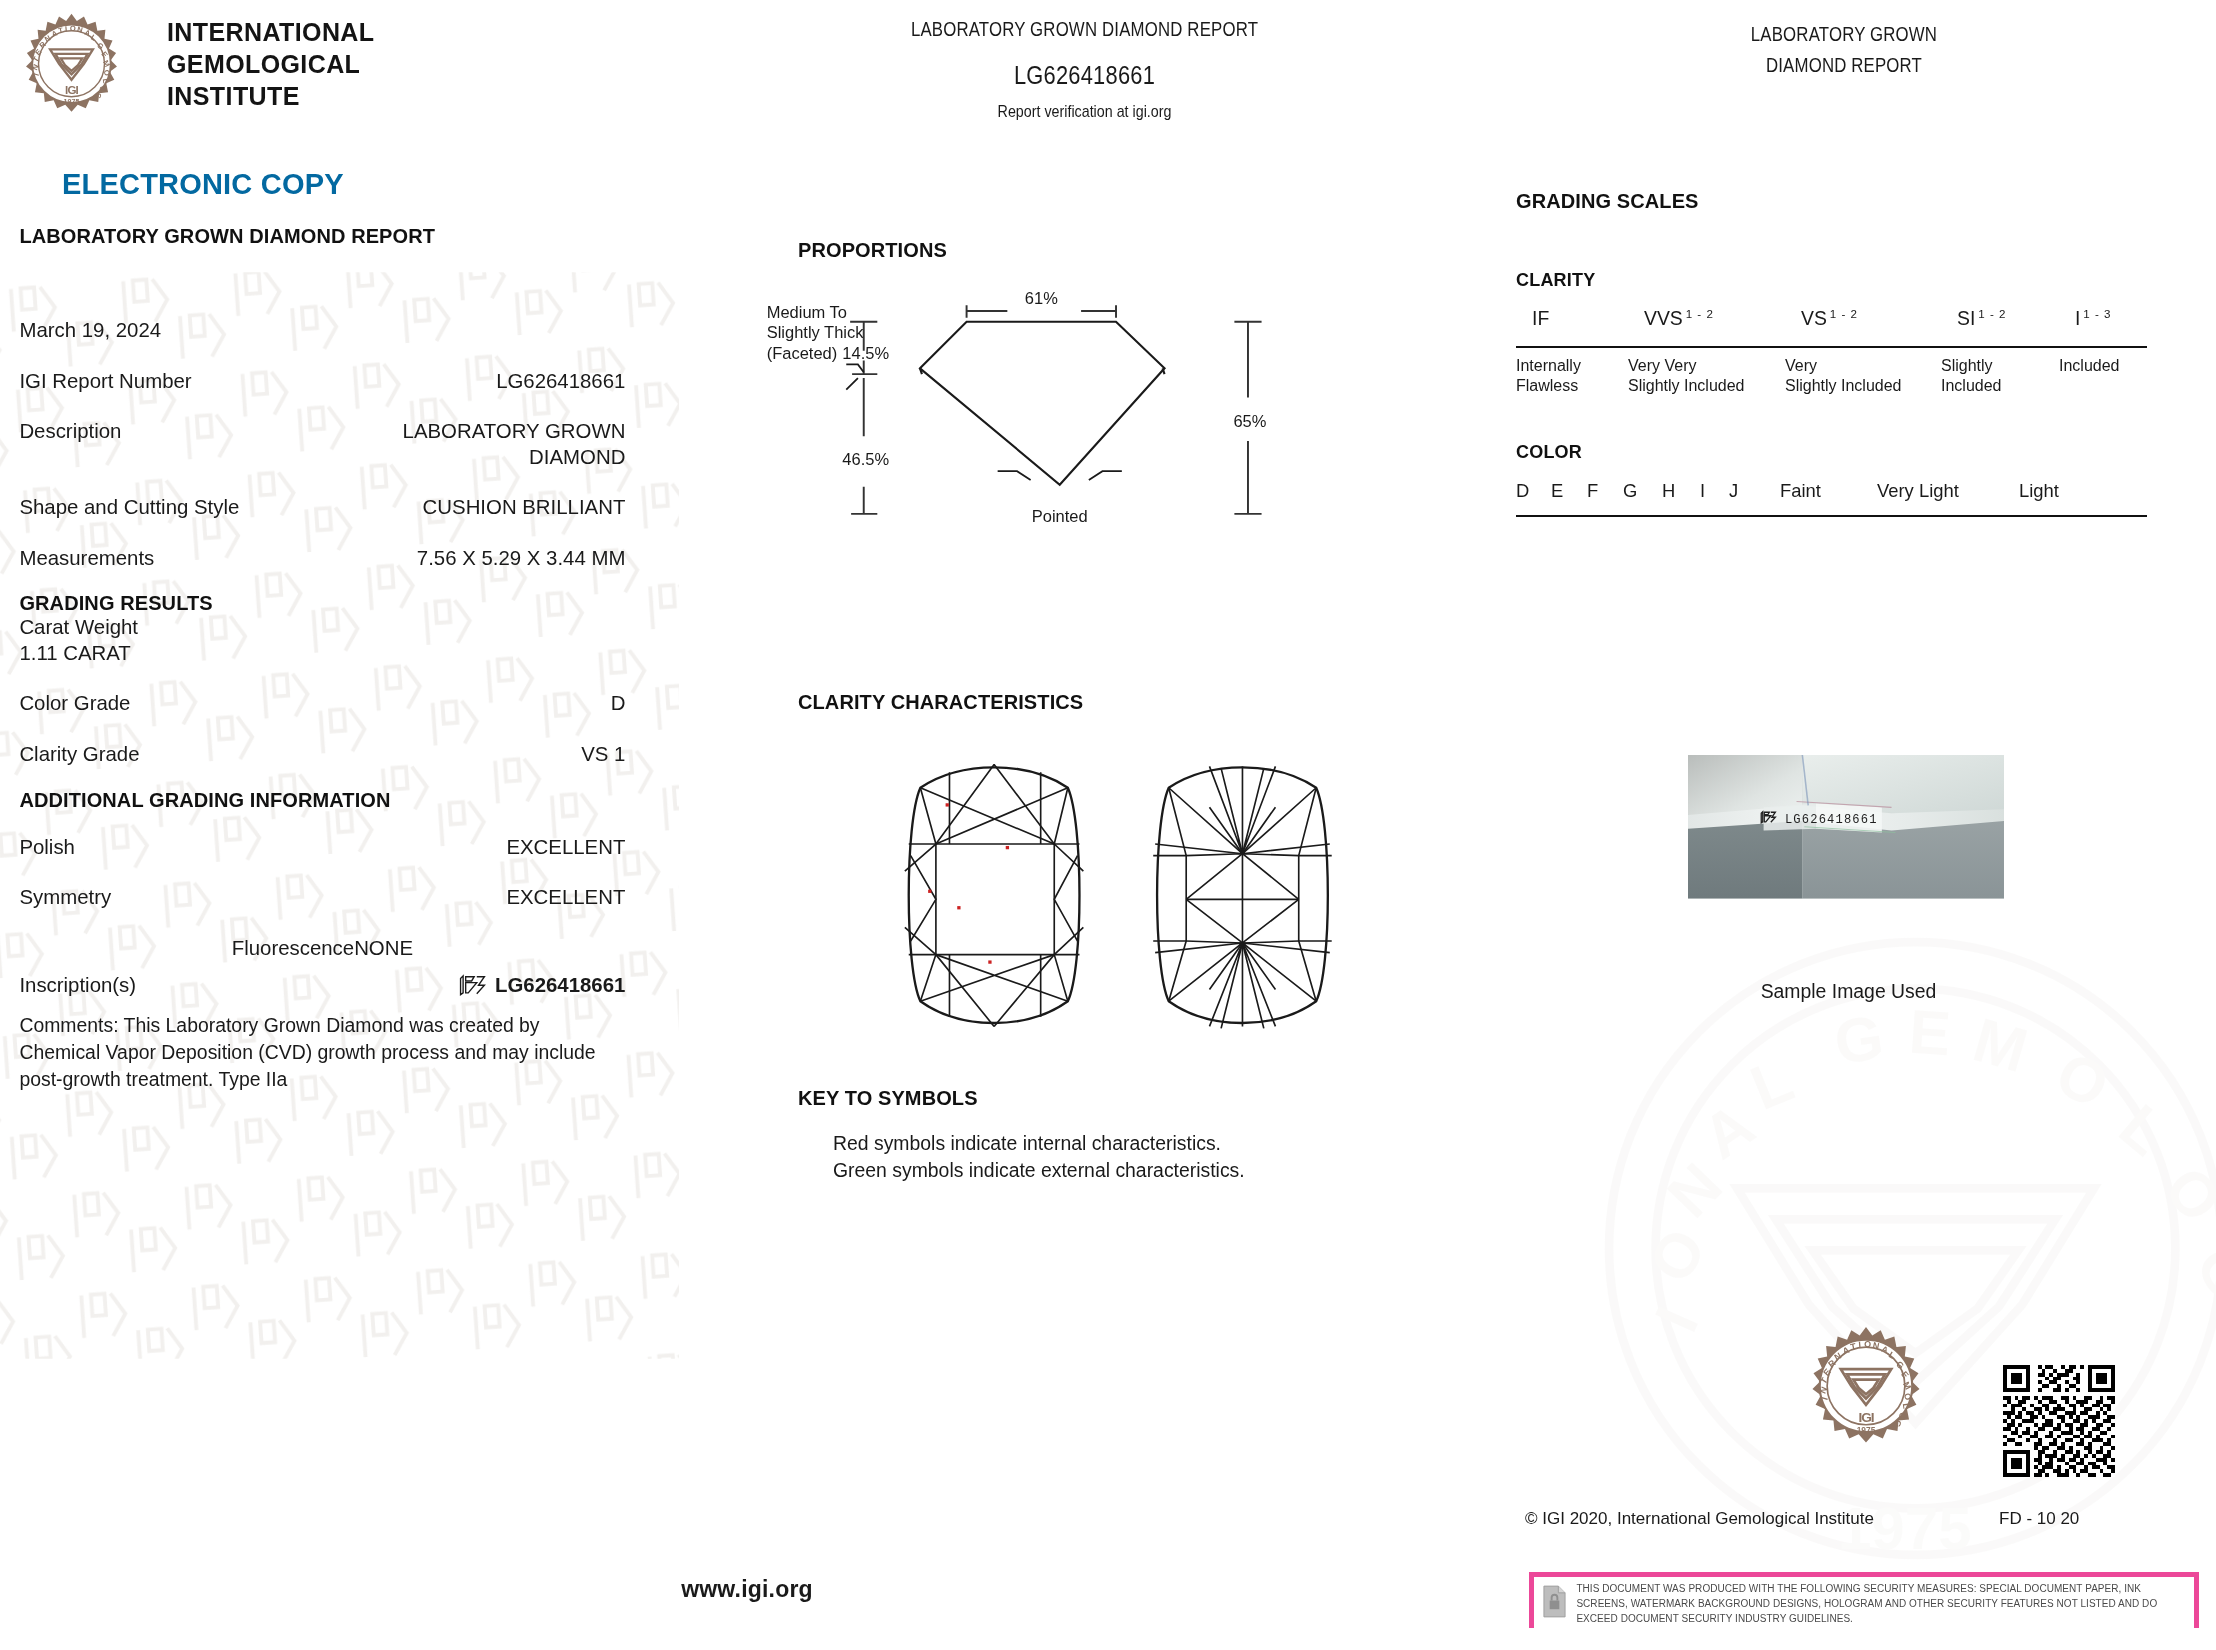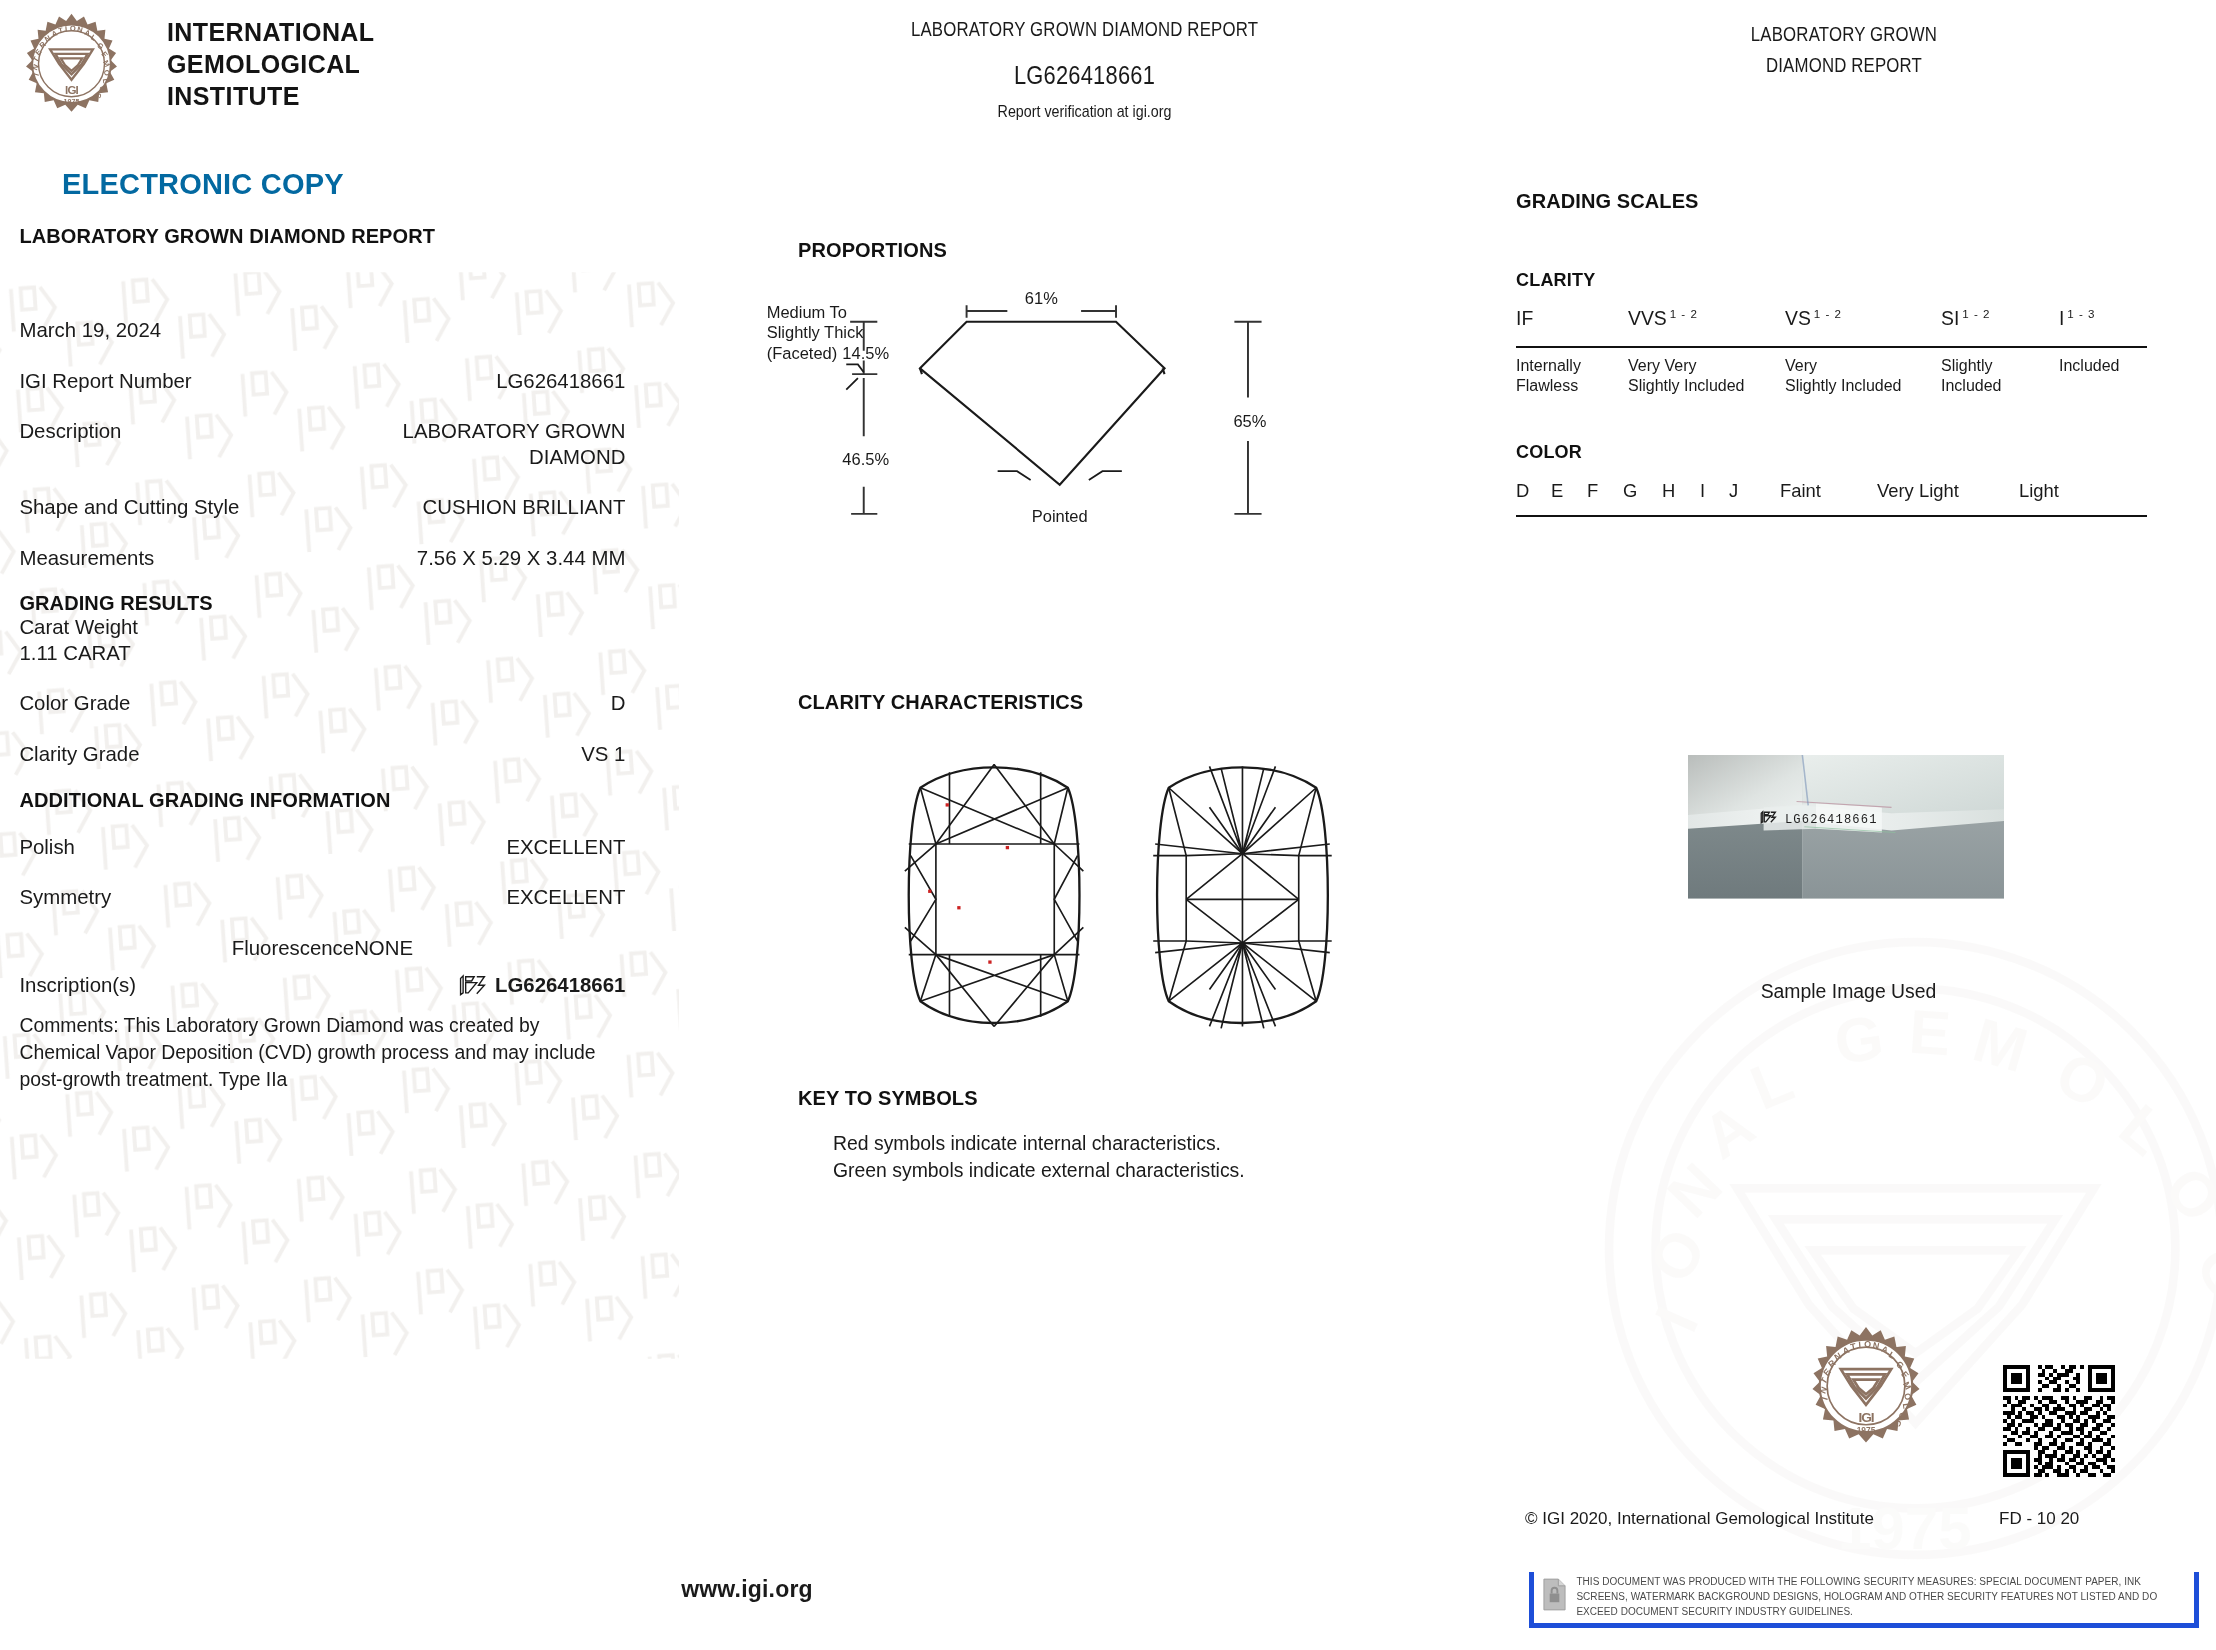--- a/index.html
+++ b/index.html
@@ -79,21 +79,21 @@
   }
   .cl-label { position:absolute; left:1516px; top:270px; }
   .co-label { position:absolute; left:1516px; top:442px; }
 
   .clarity-scale { position:absolute; left:1516px; top:307px; width:631px; }
   .color-scale  { position:absolute; left:1516px; top:480px; width:631px; }
 
   .scale-rule { height:2.4px; background:#111; width:631px; margin:5.8px 0 0 0; }
 
   .cl-head-row { position:relative; height:33px; }
-  .cl-head-row .cell { position:absolute; font-size:19.4px; white-space:nowrap; }
+  .cl-head-row .cell { position:absolute; font-size:19.4px; white-space:nowrap;margin-left:16px; }
   .cl-head-row .cell sup { font-size:11.6px; vertical-align:super; letter-spacing:1px; margin-left:2.9px;}
   .cl-desc-row { position:relative; height:43px; margin-top:7.8px; }
   .cl-desc-row .cell {
     position:absolute; font-size:16px; line-height:1.28; white-space:pre-line; color:#1a1a1a;
   }
   .co-head-row { position:relative; height:29px; }
   .co-head-row .cell { position:absolute; font-size:18.4px; }
 
   
   .sample-box {
@@ -106,21 +106,21 @@
   }
 
   
   .foot-seal { position:absolute; left:1803px; top:1325px; width:126px; height:126px; }
   .qr { position:absolute; left:2003px; top:1365px; width:112px; height:112px; }
   .copyright { position:absolute; left:1525px; top:1509px; font-size:17px; color:#1a1a1a; }
   .fdcode { position:absolute; left:1999px; top:1509px; font-size:17px; color:#1a1a1a; }
 
   .sec-bar {
     position:absolute; left:1529px; top:1572px; width:670px; height:56px;
-    background:#1d4ed8; padding:4.9px; display:flex; align-items:flex-end;
+    background:#ec4899; padding:4.9px; display:flex; align-items:flex-start;
   }
   .sec-bar-inner {
     background:#fff; flex:1; display:flex; align-items:center; gap:9.7px; padding:3.9px 7.8px;
   }
   .sec-text {
     font-size:10px; line-height:1.5; color:#4a4a4a; letter-spacing:0.05px;
   }
 
   .igi-url {
     position:absolute; left:0; top:1576px; width:1494px; text-align:center;

